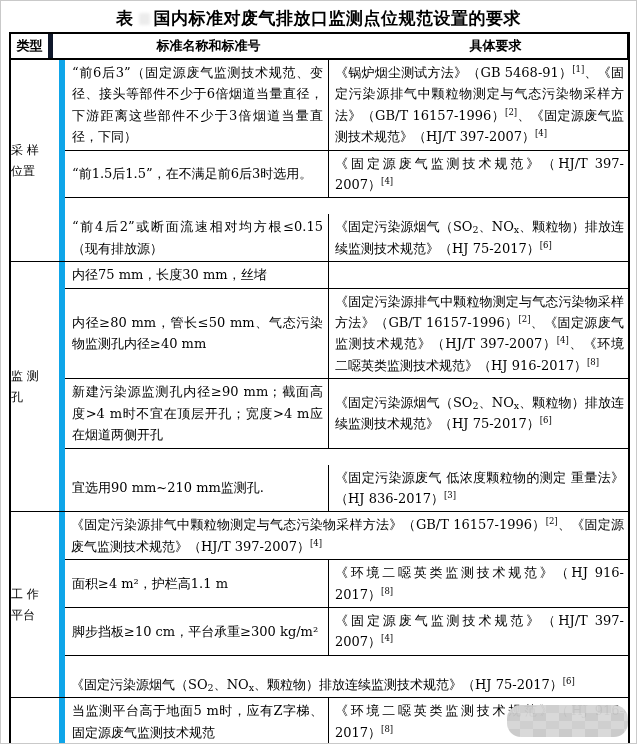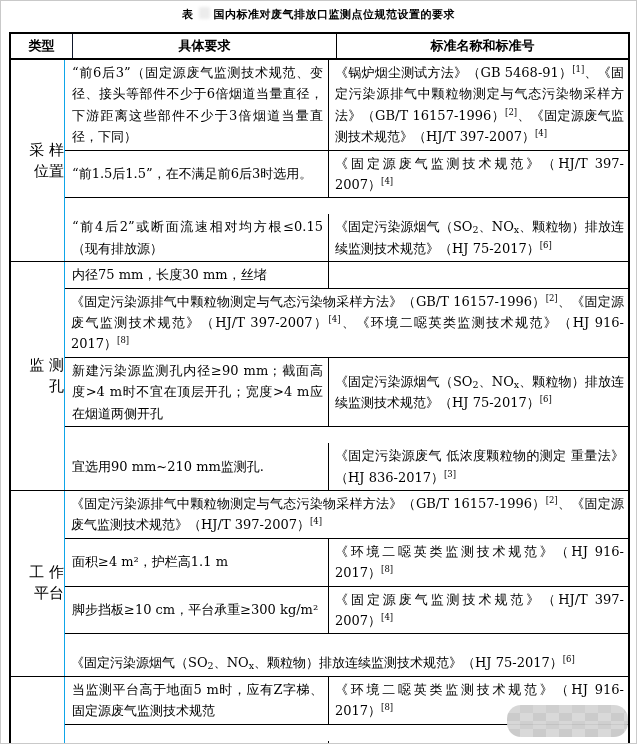--- a/index.html
+++ b/index.html
@@ -10,21 +10,21 @@
     font-family:"DejaVu Serif","Liberation Serif",serif;
     color:#000;
     position:relative;
     overflow:hidden;
   }
   .page-title {
     margin-top:6px;
     text-align:center;
     font-family:"DejaVu Sans","Liberation Sans",sans-serif;
     font-weight:bold;
-    font-size:11px;
+    font-size:17px;
     letter-spacing:0.5px;
     white-space:nowrap;
   }
   .blur-num {
     display:inline-block;
     width:11px; height:12px;
     background:#ececec;
     filter:blur(1.5px);
     border-radius:2px;
     vertical-align:-1px;
@@ -35,30 +35,30 @@
     left:8px; top:31px;
     width:621px;
     border:2px solid #000;
     background:#fff;
   }
   .thead { display:flex; border-bottom:2px solid #000; }
   .th {
     display:flex; align-items:center; justify-content:center;
     height:24px; font-size:13px; font-weight:bold;
   }
-  .c1 { width:62px;  border-right:1px solid #0f172a; }
+  .c1 { width:42px;  border-right:5px solid #0f172a; }
   .c2 { width:264px; border-right:1px solid #000; }
   .c3 { flex:1; }
   .section { display:flex; border-bottom:1px solid #000; }
   .section:last-child { border-bottom:none; }
   .type-cell {
-    width:54px; border-right:1px solid #0ea5e9;
+    width:54px; border-right:6px solid #0ea5e9;
     display:flex; flex-direction:column;
-    align-items:flex-end; justify-content:center;
-    font-size:15px; line-height:21px;
+    align-items:flex-start; justify-content:center;
+    font-size:12px; line-height:21px;
     white-space:pre;
   }
   .sec-rows { flex:1; display:flex; flex-direction:column; }
   .trow { display:flex; border-bottom:1px solid #000; flex:1; }
   .trow:last-child { border-bottom:none;margin-top:16px; }
   .cell {
     display:flex; align-items:center;
     font-size:13px; line-height:21.4px;
   }
   .req { width:264px; border-right:1px solid #000; padding:2px 5px 2px 7px; }
@@ -83,22 +83,22 @@
   }
 </style>
 </head>
 <body>
 
 <div class="page-title"><span>表</span><span class="blur-num"></span><span>国内标准对废气排放口监测点位规范设置的要求</span></div>
 
 <div class="tbl">
   <div class="thead">
     <div class="th c1">类型</div>
+    <div class="th c3">标准名称和标准号</div>
     <div class="th c2">具体要求</div>
-    <div class="th c3">标准名称和标准号</div>
   </div>
   <div id="tbody">
       <div class="section">
         <div class="type-cell"><div>采 样</div><div>位置</div></div>
         <div class="sec-rows">
           <div class="trow">
             <div class="cell req">
               <div class="cell-inner">“前6后3”（固定源废气监测技术规范、变径、接头等部件不少于6倍烟道当量直径，下游距离这些部件不少于3倍烟道当量直径，下同）</div>
             </div>
             <div class="cell std">
@@ -125,20 +125,23 @@
       </div>
       <div class="section">
         <div class="type-cell"><div>监 测</div><div>孔</div></div>
         <div class="sec-rows">
           <div class="trow">
             <div class="cell req">
               <div class="cell-inner">内径75 mm，长度30 mm，丝堵</div>
             </div>
           </div>
           <div class="trow">
+            <div class="cell req">
+              <div class="cell-inner">内径≥80 mm，管长≤50 mm、气态污染物监测孔内径≥40 mm</div>
+            </div>
             <div class="cell std">
               <div class="cell-inner">《固定污染源排气中颗粒物测定与气态污染物采样方法》（GB/T 16157-1996）<sup>[2]</sup>、《固定源废气监测技术规范》（HJ/T 397-2007）<sup>[4]</sup>、《环境二噁英类监测技术规范》（HJ 916-2017）<sup>[8]</sup></div>
             </div>
           </div>
           <div class="trow">
             <div class="cell req">
               <div class="cell-inner">新建污染源监测孔内径≥90 mm；截面高度&gt;4 m时不宜在顶层开孔；宽度&gt;4 m应在烟道两侧开孔</div>
             </div>
             <div class="cell std">
               <div class="cell-inner">《固定污染源烟气（SO<sub>2</sub>、NO<sub>x</sub>、颗粒物）排放连续监测技术规范》（HJ 75-2017）<sup>[6]</sup></div>

